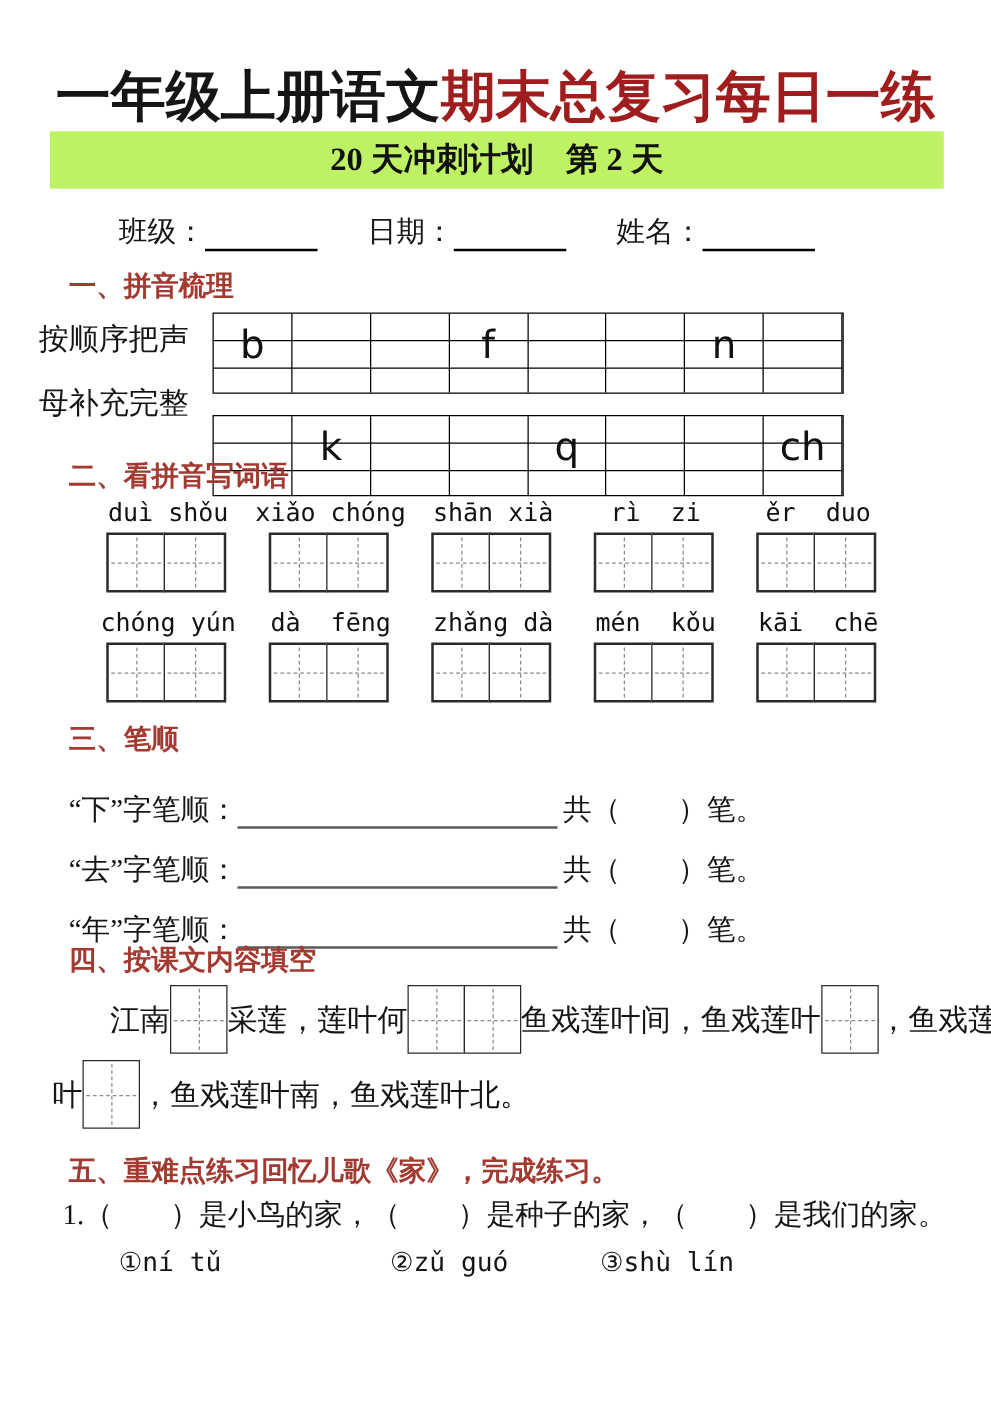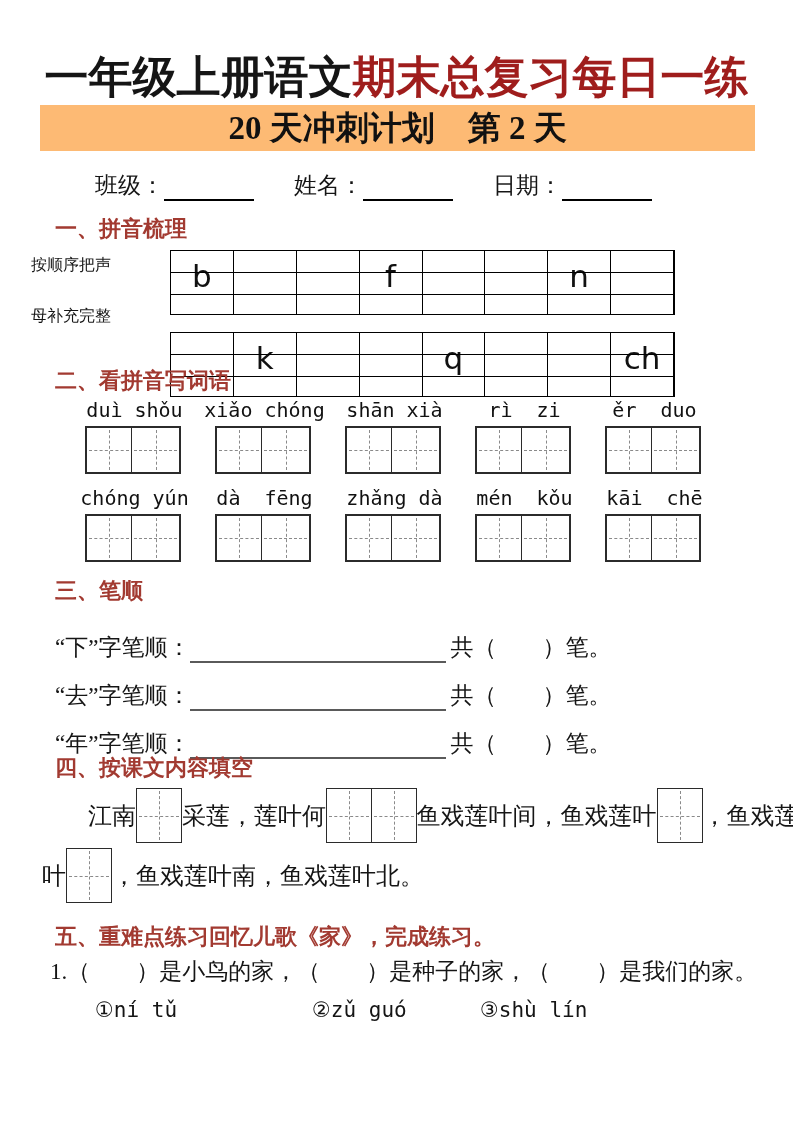--- a/index.html
+++ b/index.html
@@ -10,38 +10,38 @@
   }
   
   .title {
     position:absolute; top:48px; left:0; width:793px;
     text-align:center; font-size:44px; font-weight:bold;
     letter-spacing:0px; white-space:nowrap;
   }
   .title .red { color:#9f1d1c; }
   .banner {
     position:absolute; top:105px; left:40px; width:715px; height:46px;
-    background:#fdba74; text-align:center;
-    font-size:33px; font-weight:bold; line-height:46px; color:#111;
+    background:#bef264; text-align:center;
+    font-size:26px; font-weight:bold; line-height:46px; color:#111;
   }
   .info-row {
     position:absolute; top:170px; left:95px; width:660px;
     font-size:23px; display:flex; gap:40px; white-space:nowrap;
   }
   .blank-line {
     display:inline-block; width:90px; height:22px;
     border-bottom:2px solid #000; vertical-align:bottom;
   }
   
   .sec-head {
     position:absolute; left:55px; color:#a23a31;
     font-size:22px; font-weight:bold; white-space:nowrap;
   }
   
-  .side-note { position:absolute; left:31px; font-size:16px; white-space:nowrap;text-align:center; }
+  .side-note { position:absolute; left:31px; font-size:24px; white-space:nowrap;text-align:center; }
   .fourline {
     position:absolute; left:170px; width:505px; height:65px;
     border:1.5px solid #000; box-sizing:border-box; display:flex;
   }
   .fourline .hline { position:absolute; left:0; right:0; border-top:1.5px solid #000; }
   .fl-cell {
     flex:1; position:relative; border-right:1.5px solid #000; box-sizing:border-box;
   }
   .fl-cell:last-child { border-right:none; }
   .fl-letter {
@@ -97,22 +97,22 @@
 <div class="page">
 
   <div class="title"><span>一年级上册语文</span><span class="red">期末总复习每日一练</span></div>
 
   <div class="banner">
     <span>20 天冲刺计划　第 2 天</span>
   </div>
 
   <div class="info-row">
     <span><span>班级：</span><span class="blank-line"></span></span>
+    <span><span>日期：</span><span class="blank-line"></span></span>
     <span><span>姓名：</span><span class="blank-line"></span></span>
-    <span><span>日期：</span><span class="blank-line"></span></span>
   </div>
 
   <div class="sec-head" style="top:214px">一、拼音梳理</div>
   <div class="side-note" style="top:255px">按顺序把声</div>
   <div class="side-note" style="top:306px">母补充完整</div>
   <div class="fourline" style="top:250px">
       <div class="fl-cell">
         <span class="fl-letter">b</span>
       </div>
       <div class="fl-cell"></div>

